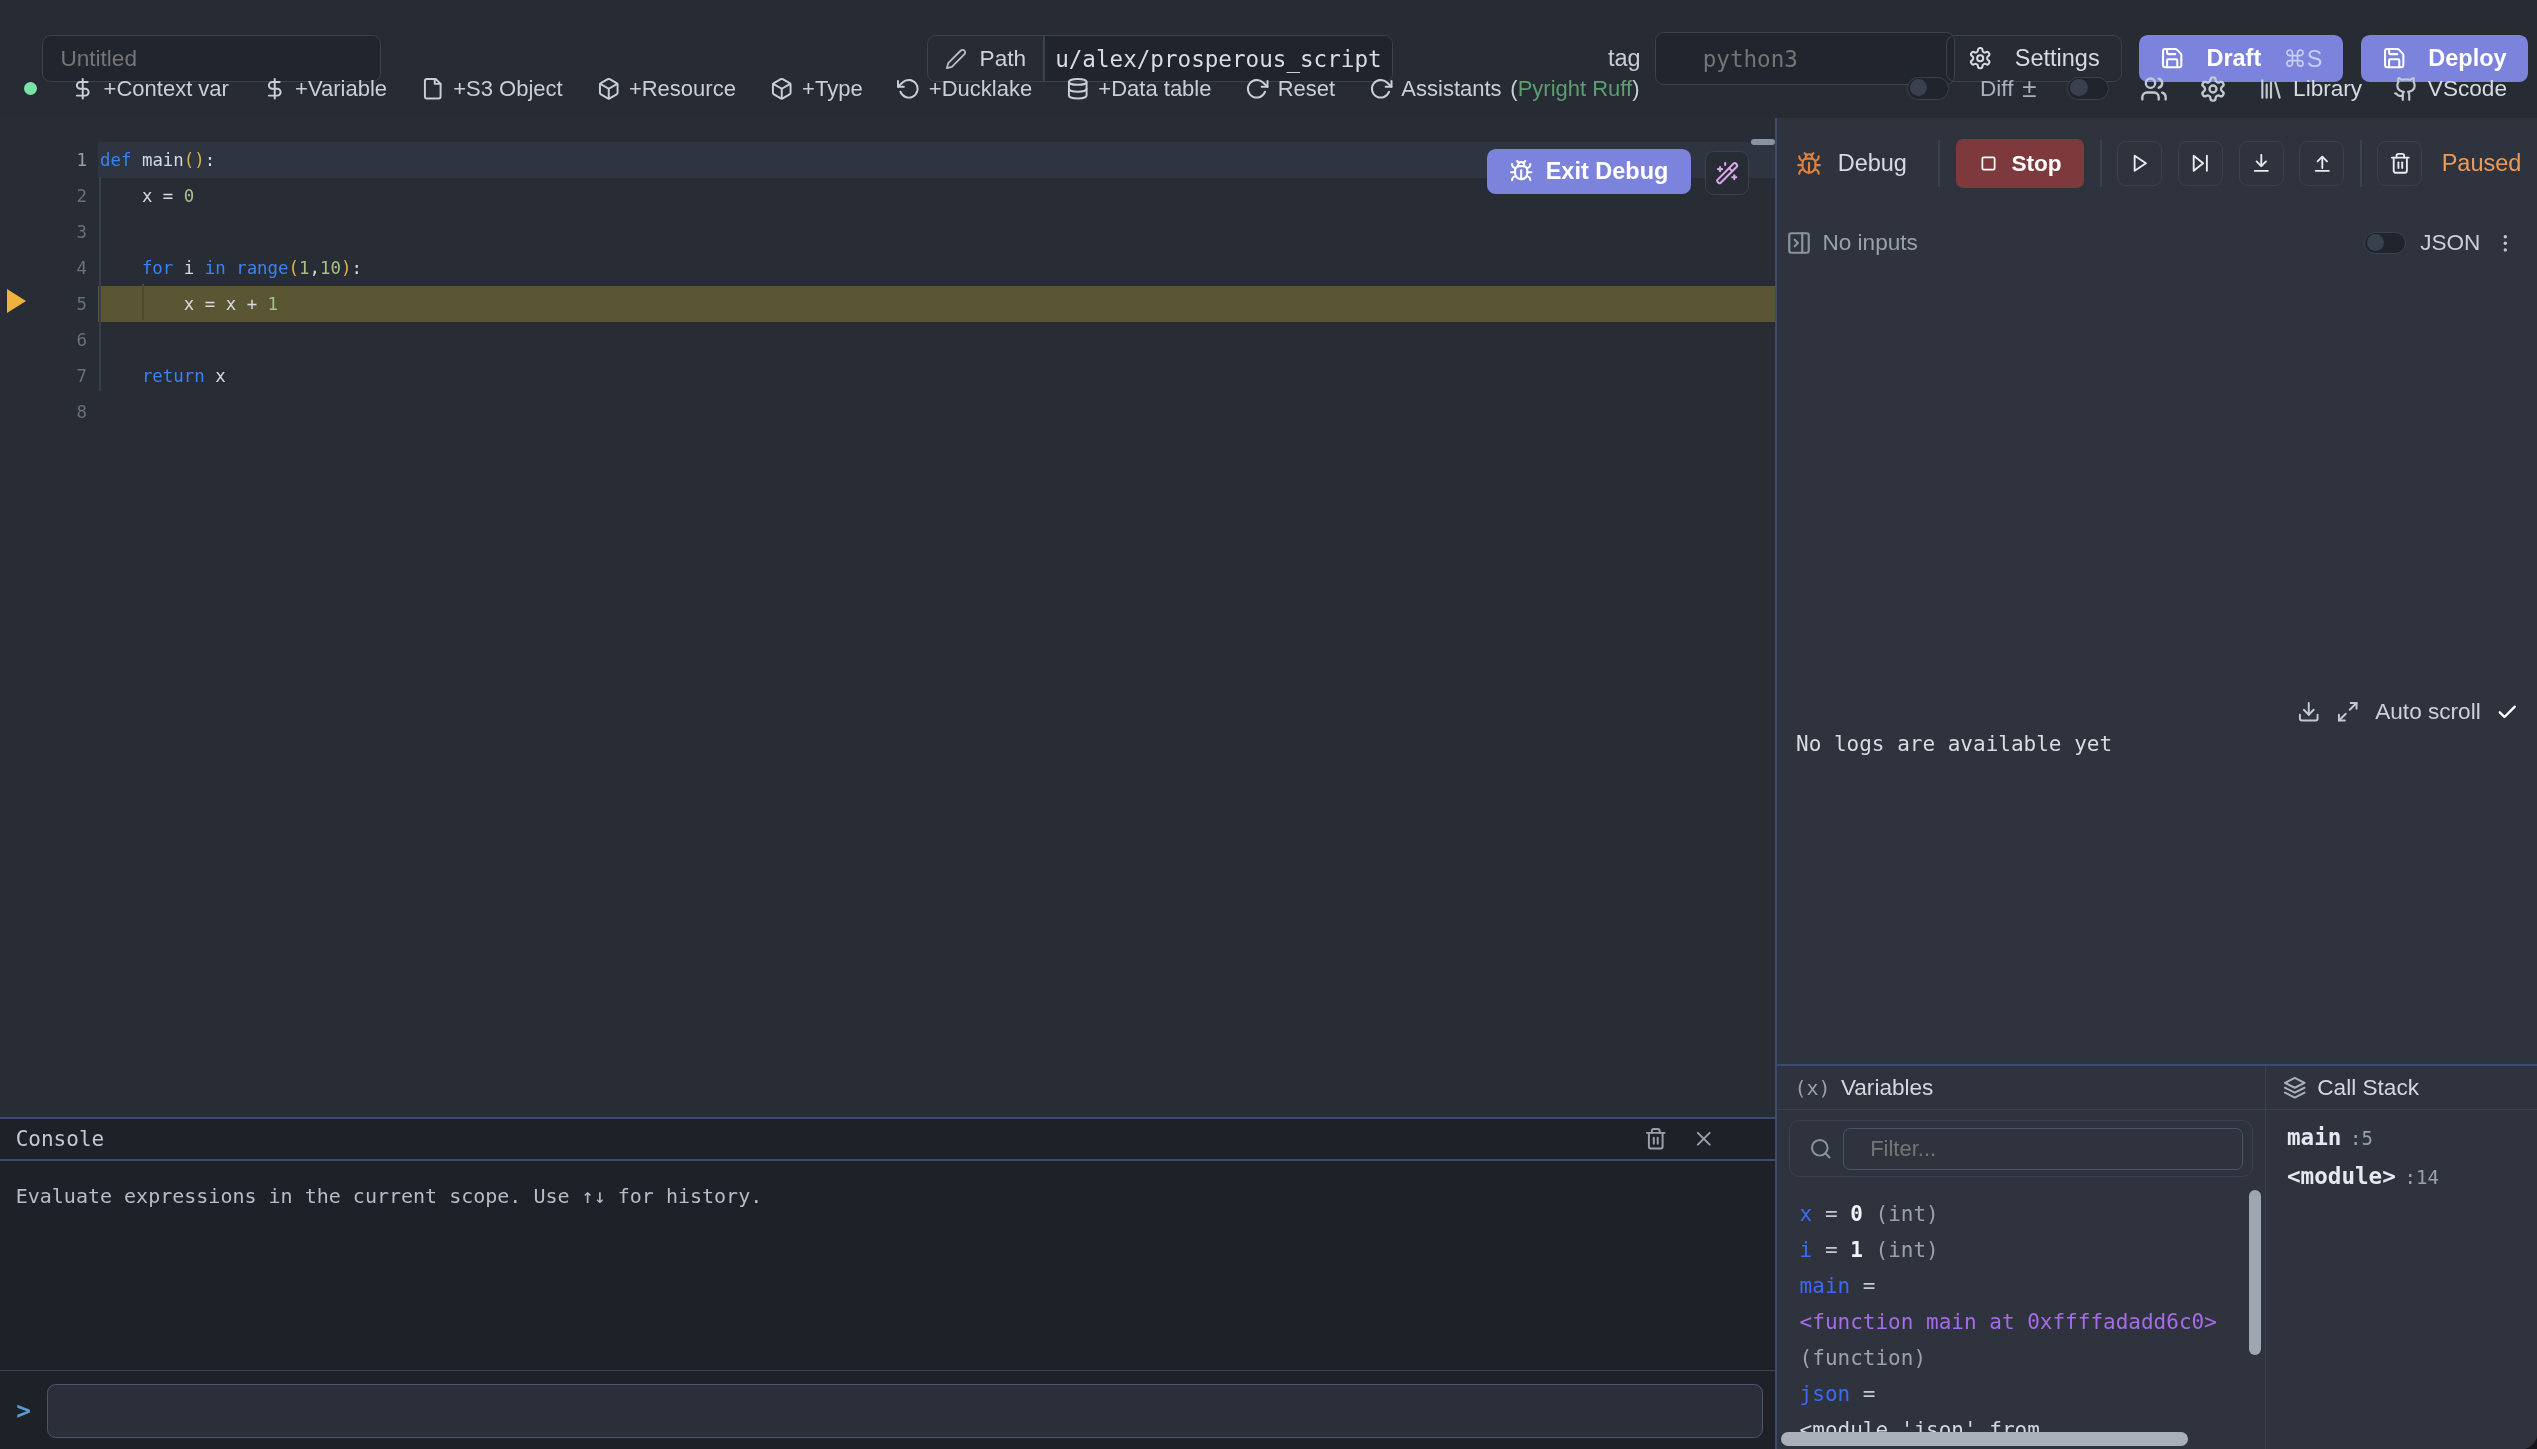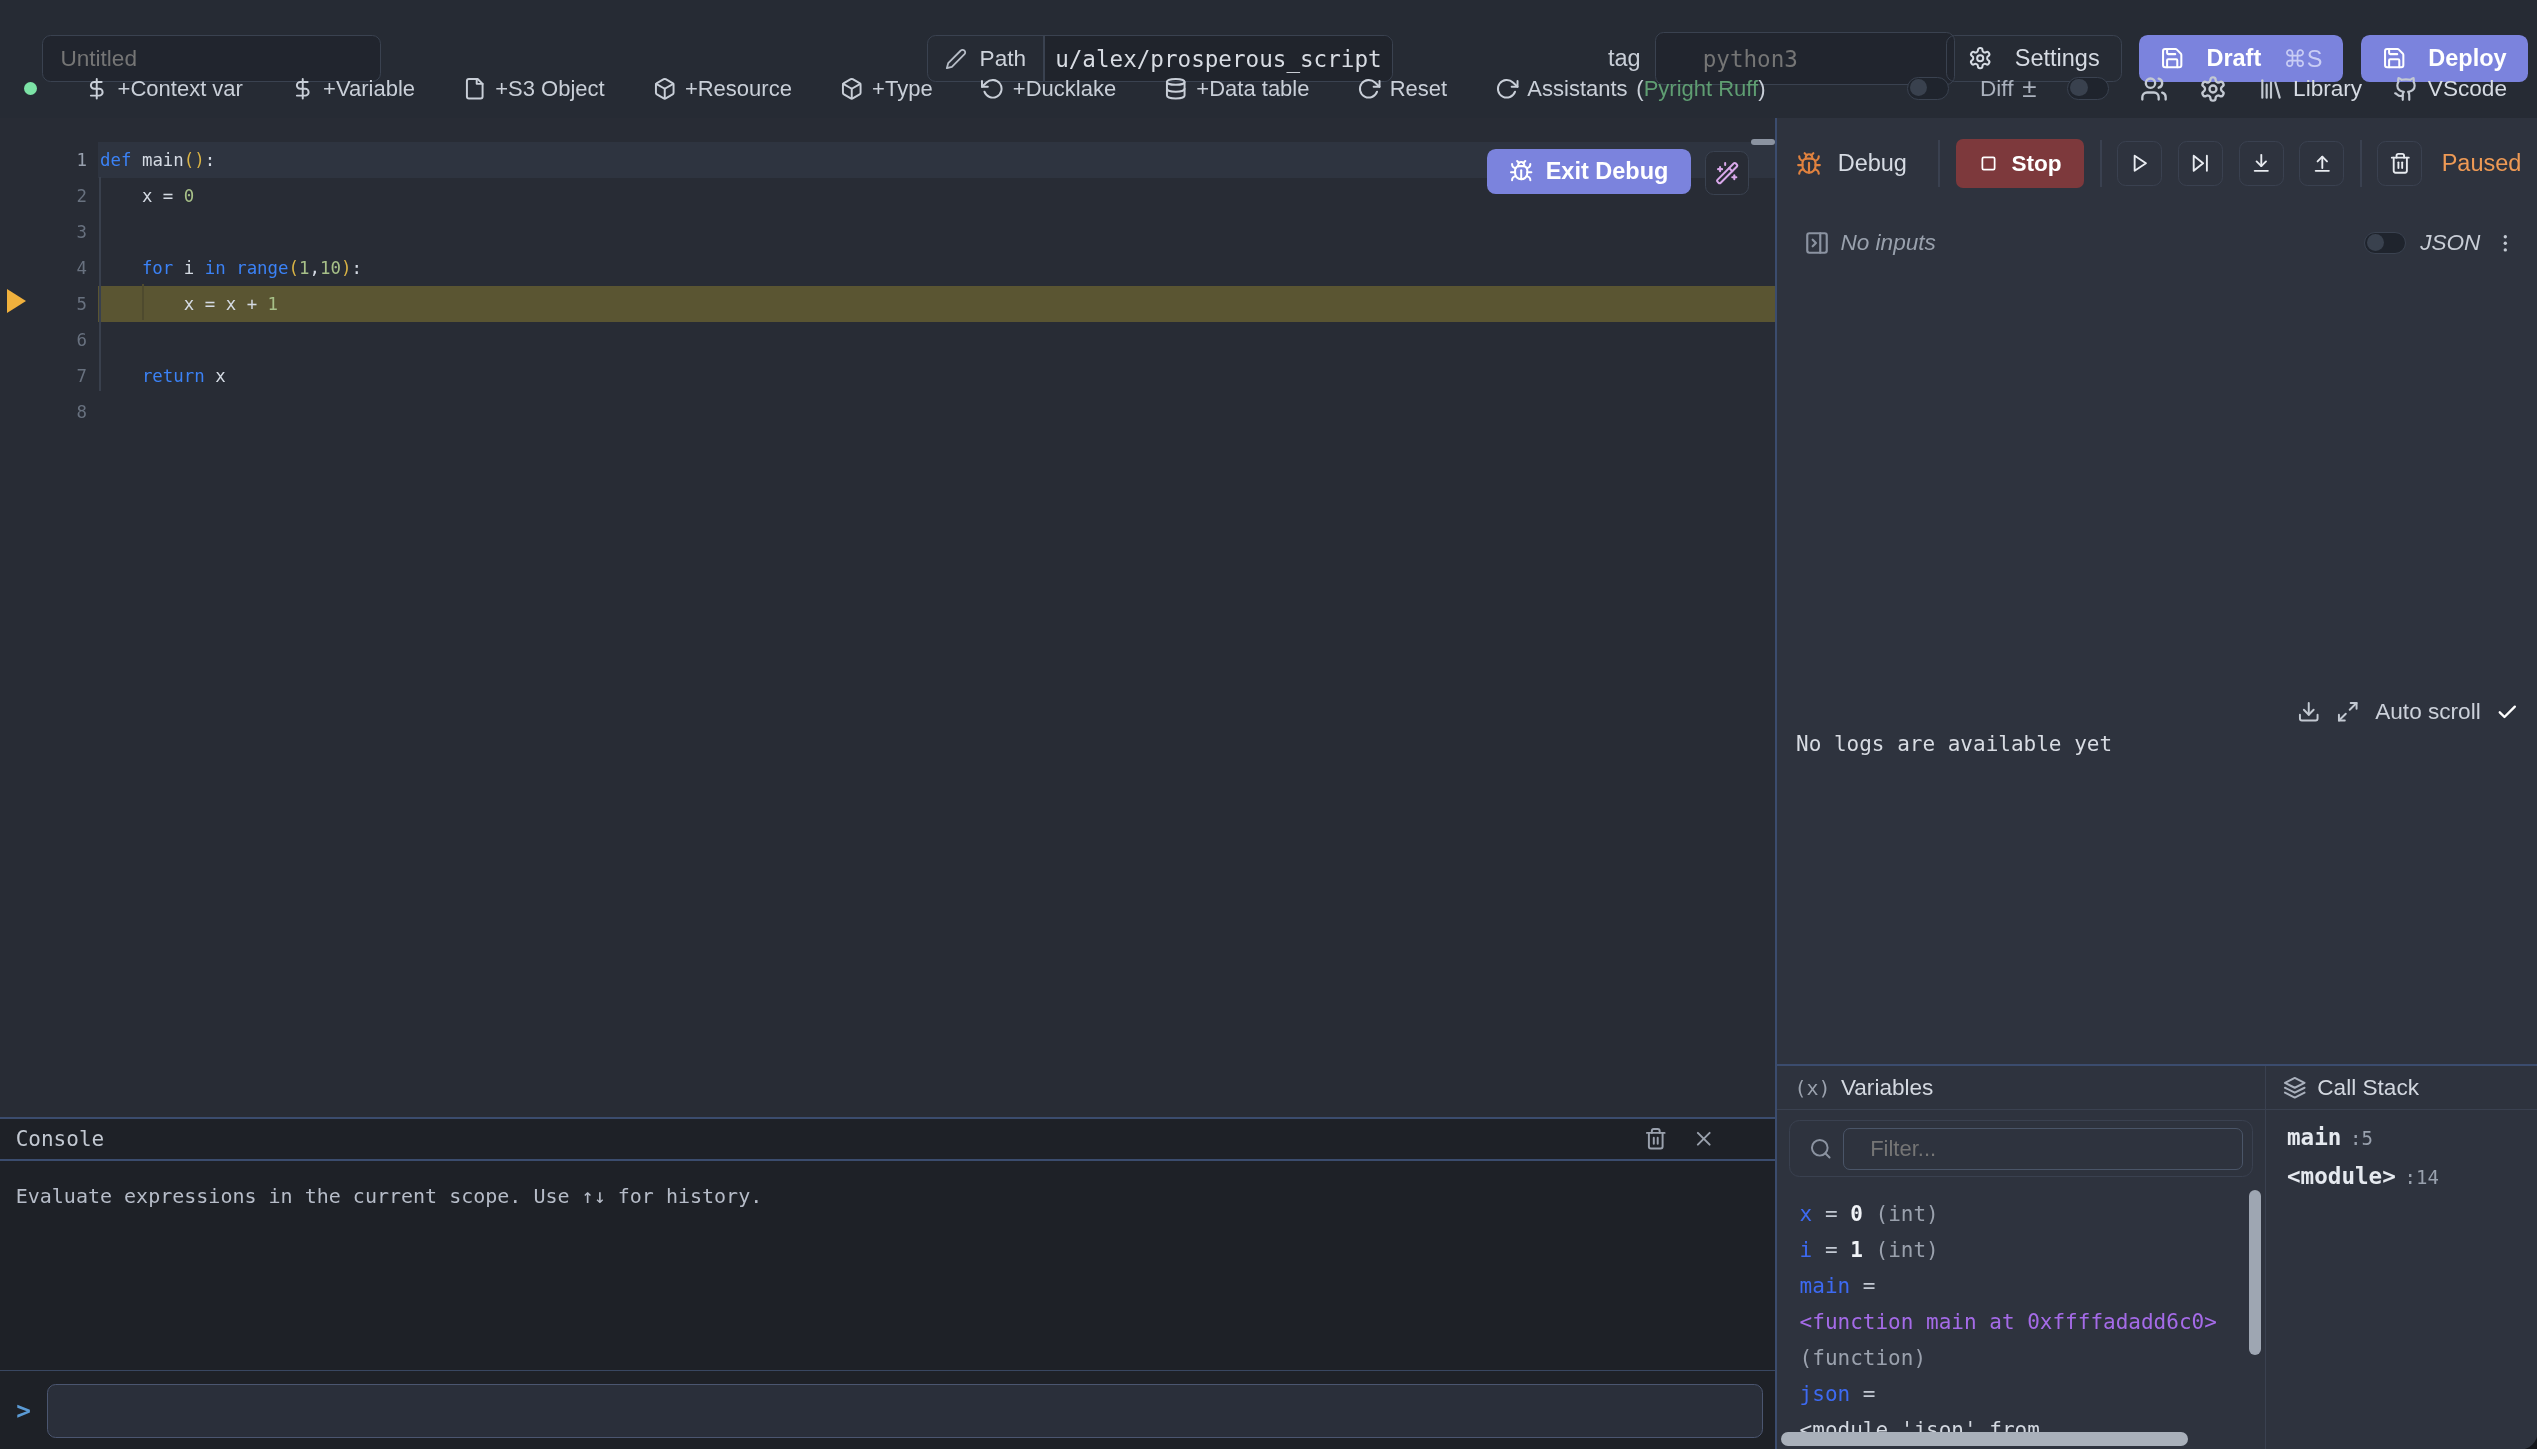--- a/index.html
+++ b/index.html
@@ -23,21 +23,21 @@
   #tag-input { width:300px; height:53px; font-family:"DejaVu Sans Mono",monospace;padding-left:47px; }
   .topbar-right { position:absolute; right:10.4px; top:6.1px; height:47px; display:flex; gap:17.4px; }
   .btn { display:inline-flex; align-items:center; gap:22px; border-radius:8.7px; font-size:23.5px; padding:0 21px; cursor:pointer; height:47px; }
   .btn.ghost { border:1.7px solid #3a4250; color:#d6dbe3; background:transparent; }
   .btn.primary { background:#7b83dd; color:#ffffff; font-weight:700; border:none; }
   .btn .ic { width:24.4px; height:24.4px; }
   .shortcut { color:#c9cdf5; font-weight:400; }
 
   
   .toolbar { position:absolute; top:59px; left:0; right:0; height:59px; display:flex; align-items:center; padding:0 31px 0 24.4px; }
-  .tb-left { display:flex; align-items:center; gap:48px;text-align:right; }
+  .tb-left { display:flex; align-items:center; gap:34px;text-align:right; }
   .status-dot { width:13px; height:13px; border-radius:50%; background:#7ce3a6; }
   .tb-item { display:flex; align-items:center; gap:8.7px; color:#c9cfd8; font-size:22px; font-weight:500; cursor:pointer; white-space:nowrap; }
   .tb-item .ic { width:23.5px; height:23.5px; }
   .tb-item .par { color:#c9cfd8; }
   .tb-item .lint { color:#5f9e72; }
   .tb-right { margin-left:auto; display:flex; align-items:center; gap:31px; color:#c9cfd8; }
   .toggle { width:42px; height:22.6px; border-radius:11.3px; background:#1f242d; border:1.7px solid #3a4250; position:relative; cursor:pointer; flex:none; }
   .toggle::after { content:''; position:absolute; left:1.7px; top:0.9px; width:17.4px; height:17.4px; border-radius:50%; background:#39414e; }
   .pm-glyph { font-size:26px; color:#aab1bd; }
   .diff-label { font-size:22.6px; color:#aab1bd; }
@@ -85,21 +85,21 @@
   .rp-header .bug { width:26px; height:26px; color:#e0823f; }
   .debug-title { font-size:23.5px; color:#d6dbe3; font-weight:500; }
   .green-dot { width:11.3px; height:11.3px; border-radius:50%; background:#3ecf6e; }
   .rp-sep { width:1.7px; height:47px; background:#3a4150; flex:none; }
   .stop-btn { background:#7d393c; color:#fff; font-weight:700; font-size:22.6px; border-radius:7px; height:49px; padding:0 22.6px; display:flex; align-items:center; gap:12.2px; cursor:pointer; }
   .stop-btn .ic { width:21px; height:21px; }
   .icon-btn { width:45px; height:45px; border:1.7px solid #3a4150; border-radius:8.7px; display:flex; align-items:center; justify-content:center; color:#e8ebf0; cursor:pointer; flex:none; }
   .icon-btn .ic { width:22.6px; height:22.6px; }
   .paused { color:#ee9a55; font-size:23.5px; font-weight:500; margin-left:3.5px; }
 
-  .rp-inputs { flex:1; display:flex; align-items:flex-start; padding:21px 21px 0 27px;font-style:italic; }
+  .rp-inputs { flex:1; display:flex; align-items:flex-start; padding:21px 21px 0 9px; }
   .no-inputs { display:flex; align-items:center; gap:10.4px; color:#99a1ad; font-size:22.6px; }
   .no-inputs .ic { width:26px; height:26px; color:#8b93a1; }
   .json-row { margin-left:auto; display:flex; align-items:center; gap:14px; color:#c9ced7; font-size:22.6px; }
   .dots-v { width:22.6px; height:22.6px; color:#c3c9d2; cursor:pointer; }
 
   .rp-tabs { height:57px; flex:none; border-bottom:1.7px solid #3a4150; display:flex; }
   .tab { padding:0 21px; display:flex; align-items:center; font-size:22.6px; color:#b3bac4; position:relative; cursor:pointer; }
   .tab.active { color:#f0f3f7; font-weight:700; }
   .tab.active::after { content:''; position:absolute; left:0; right:0; bottom:-1.7px; height:4.4px; background:#98a1b0; }
 

